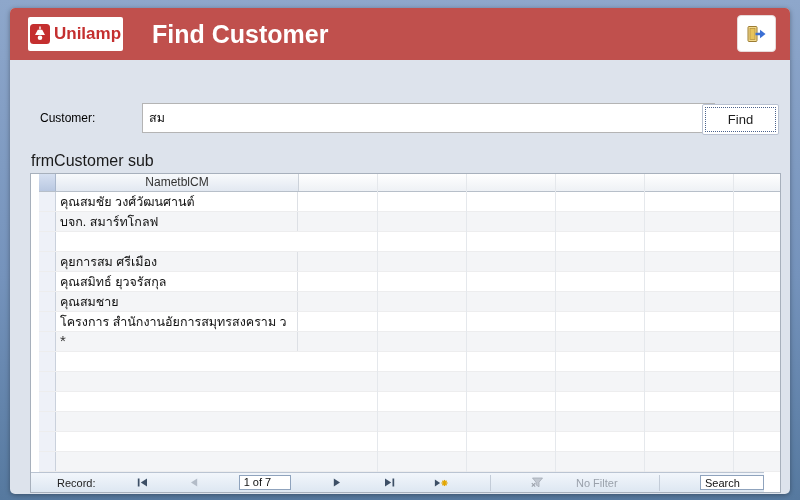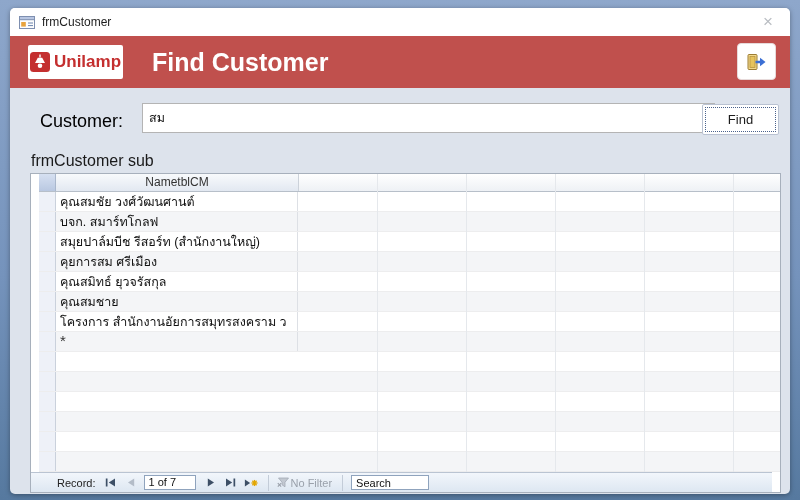--- a/index.html
+++ b/index.html
@@ -26,21 +26,21 @@
   }
   .logo-text { color:#c42f2f; font-weight:bold; font-size:17px; }
   .app-title { position:absolute; left:142px; top:50%; transform:translateY(-50%); color:#fff; font-weight:bold; font-size:25px; }
   .exit-btn {
     position:absolute; right:14px; top:7px; width:39px; height:37px; background:#fff;
     border-radius:4px; display:flex; align-items:center; justify-content:center; border:1px solid #e7dada;
     box-sizing:border-box;
   }
   
   .formbody { position:absolute; top:80px; left:0; right:0; bottom:0; }
-  .cust-label { position:absolute; left:30px; top:23px; font-size:18px; color:#000; }
+  .cust-label { position:absolute; left:30px; top:23px; font-size:12px; color:#000; }
   .cust-input {
     position:absolute; left:120px; top:15px; width:573px; height:30px; box-sizing:border-box;
     border:1px solid #b4b4b4; background:#fff; font-size:12.5px; padding:0 6px;
     font-family:"Liberation Sans","DejaVu Sans",sans-serif; color:#111;margin-left:12px;
   }
   .find-btn {
     position:absolute; right:11px; top:16px; width:77px; height:31px; box-sizing:border-box;
     background:#fff; border:1px solid #b9c2d2; border-radius:2px;
     outline:1px dotted #4a628c; outline-offset:-4px;
     font-size:13px; color:#1c1c1c; display:flex; align-items:center; justify-content:center;
@@ -65,55 +65,44 @@
     font-size:12.5px; color:#101010; padding:2px 1px 0 4px; white-space:nowrap; overflow:hidden;
     line-height:16px;
   }
   .new-marker { font-size:15px; color:#333; line-height:14px; display:inline-block; }
   .col-overlay {
     position:absolute; left:258px; top:0; right:0; bottom:20px; pointer-events:none;
     background:repeating-linear-gradient(to right,transparent 0,transparent 88px,#e5e8ec 88px,#e5e8ec 89px);
   }
   
   .navbar {
-    position:absolute; left:0; right:8px; bottom:0; height:20px; box-sizing:border-box;
+    position:absolute; left:0; right:16px; bottom:0; height:20px; box-sizing:border-box;
     background:linear-gradient(#f2f6fb,#dde7f2); border-top:1px solid #bac4d2;
-    display:flex; align-items:center; font-size:11px; color:#222;
+    display:flex; align-items:center; font-size:11px; color:#222;justify-content:space-between;
   }
   .nav-label { margin-left:26px; }
   .nav-btn { display:flex; align-items:center; justify-content:center; width:14px; height:14px; flex:none; }
   .m8 { margin-left:8px; } .m6 { margin-left:6px; }
   .pos-box {
     margin-left:6px; width:52px; height:15px; box-sizing:border-box; background:#fff;
     border:1px solid #8fa3bd; font-size:11px; line-height:13px; padding-left:4px; color:#111;
   }
   .nav-sep { width:1px; height:16px; background:#c3ccd8; margin-left:10px; flex:none; }
   .nofilter-label { color:#9aa1ab; }
   .search-box {
-    margin-left:8px; width:78px; height:15px; box-sizing:border-box; background:#fff;
+    margin-left:8px; width:64px; height:15px; box-sizing:border-box; background:#fff;
     border:1px solid #8fa3bd; font-size:11px; padding:0 0 0 4px; color:#111;
     font-family:"Liberation Sans","DejaVu Sans",sans-serif;
   }
 </style>
 </head>
 <body>
 
 <div class="window">
 
-  <div class="titlebar">
-    <svg class="title-icon" viewBox="0 0 16 13">
-      <rect x="0.5" y="0.5" width="15" height="12" fill="#fdfdfd" stroke="#7e8fb0"></rect>
-      <rect x="0.5" y="0.5" width="15" height="3.2" fill="#b8c6e2" stroke="#7e8fb0"></rect>
-      <rect x="2.2" y="6" width="4.6" height="4.6" fill="#e8a33d"></rect>
-      <line x1="9" y1="7" x2="14" y2="7" stroke="#6b84ad" stroke-width="1"></line>
-      <line x1="9" y1="9.6" x2="14" y2="9.6" stroke="#6b84ad" stroke-width="1"></line>
-    </svg>
-    <span class="title-text">frmCustomer</span>
-    <span class="close-btn">×</span>
-  </div>
 
   <div class="redbar">
     <div class="logo">
       <svg width="20" height="20" viewBox="0 0 20 20">
         <rect width="20" height="20" rx="3.5" fill="#c42f2f"></rect>
         <line x1="10" y1="2.5" x2="10" y2="5.5" stroke="#fff" stroke-width="1.4"></line>
         <path d="M5 11 L15 11 L12.2 5.8 L7.8 5.8 Z" fill="#fff"></path>
         <circle cx="10" cy="13.8" r="2.3" fill="#fff"></circle>
       </svg>
       <span class="logo-text">Unilamp</span>
@@ -149,21 +138,20 @@
             <div class="row-name">คุณสมชัย วงศ์วัฒนศานต์</div>
           </div>
 
           <div class="row alt">
             <div class="row-sel"></div>
             <div class="row-name">บจก. สมาร์ทโกลฟ</div>
           </div>
 
           <div class="row">
             <div class="row-sel"></div>
-            <div class="row-name">สมุยปาล์มบีช รีสอร์ท (สำนักงานใหญ่)</div>
           </div>
 
           <div class="row alt">
             <div class="row-sel"></div>
             <div class="row-name">คุยการสม ศรีเมือง</div>
           </div>
 
           <div class="row">
             <div class="row-sel"></div>
             <div class="row-name">คุณสมิทธ์ ยุวจรัสกุล</div>

